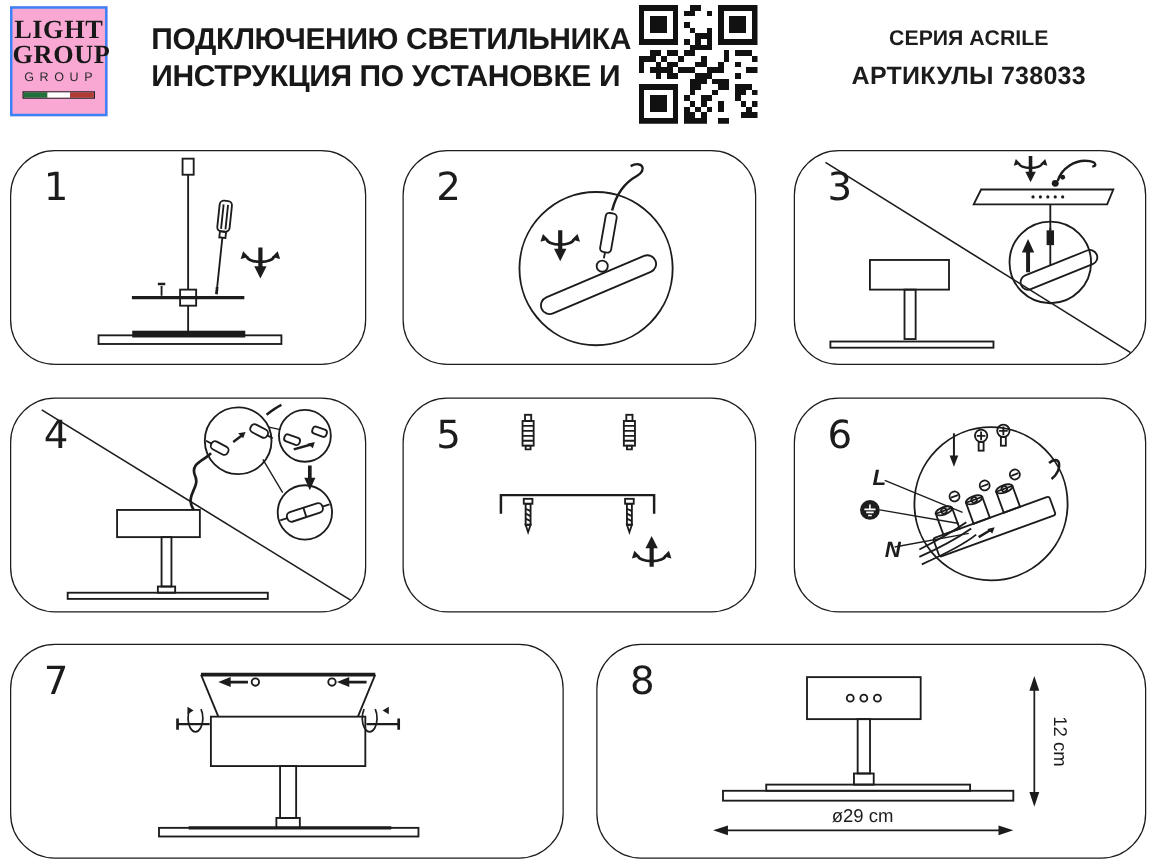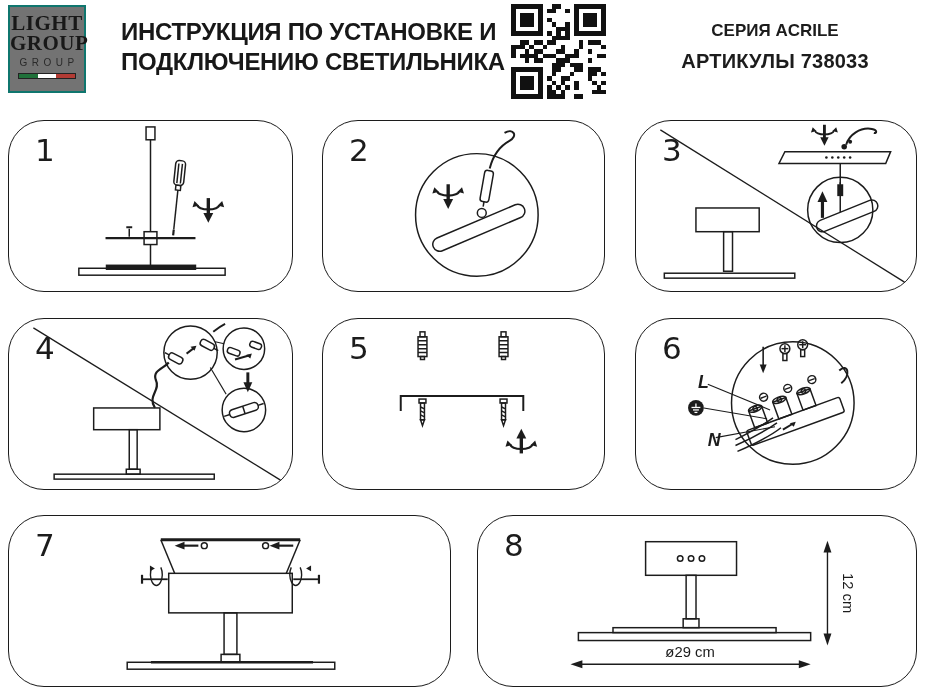--- a/index.html
+++ b/index.html
@@ -1,20 +1,20 @@
 <!DOCTYPE html>
 <html><head>
 <meta charset="utf-8">
 <style>
   html,body{margin:0;padding:0;background:#fff;}
   #page{position:relative;width:925px;height:692px;background:#fff;overflow:hidden;
         font-family:"Liberation Sans",sans-serif;color:#1c1c1c;}
   
-  #logo{position:absolute;left:8px;top:5px;width:78px;height:88px;border:2px solid #0f766e;
-        box-sizing:border-box;text-align:center;padding-top:7px;background:#737373;}
+  #logo{position:absolute;left:8px;top:5px;width:78px;height:88px;border:2px solid #3b82f6;
+        box-sizing:border-box;text-align:center;padding-top:7px;background:#f9a8d4;}
   #logo .l1,#logo .l2{font-family:"Liberation Serif",serif;font-weight:bold;font-size:21px;line-height:.93;letter-spacing:.5px;color:#181818;}
   #logo .l3{font-size:10px;letter-spacing:4.5px;margin-top:4px;color:#2a2a2a;padding-left:4px;}
   #flagbar{width:58px;height:6px;margin:5px auto 0;border:1px solid #222;display:flex;box-sizing:border-box;}
   #flagbar i{flex:1;}
   #title{position:absolute;left:121px;top:17px;font-weight:bold;font-size:24px;line-height:1.25;letter-spacing:-.3px;color:#181818;white-space:nowrap;}
   #qr{position:absolute;left:511px;top:4px;width:95px;height:95px;}
   #series{position:absolute;left:630px;top:21px;width:290px;text-align:center;}
   #series .s1{font-weight:bold;font-size:17px;margin-bottom:9px;}
   #series .s2{font-weight:bold;font-size:20px;letter-spacing:.2px;text-align:center;}
   
@@ -41,22 +41,22 @@
     <div class="l2">GROUP</div>
     <div class="l3">GROUP</div>
     <div id="flagbar">
       <i style="background:#20713a"></i>
       <i style="background:#ffffff"></i>
       <i style="background:#b23b34"></i>
     </div>
   </div>
 
   <div id="title">
+    <div>ПОДКЛЮЧЕНИЮ СВЕТИЛЬНИКА</div>
     <div>ИНСТРУКЦИЯ ПО УСТАНОВКЕ И</div>
-    <div>ПОДКЛЮЧЕНИЮ СВЕТИЛЬНИКА</div>
   </div>
 
   <div id="qr">
     <svg viewBox="0 0 21 21" fill="#111" shape-rendering="crispEdges">
         <rect x="9" y="0" width="1" height="1"></rect>
         <rect x="10" y="0" width="1" height="1"></rect>
         <rect x="8" y="1" width="1" height="1"></rect>
         <rect x="9" y="1" width="1" height="1"></rect>
         <rect x="12" y="1" width="1" height="1"></rect>
         <rect x="8" y="3" width="1" height="1"></rect>

